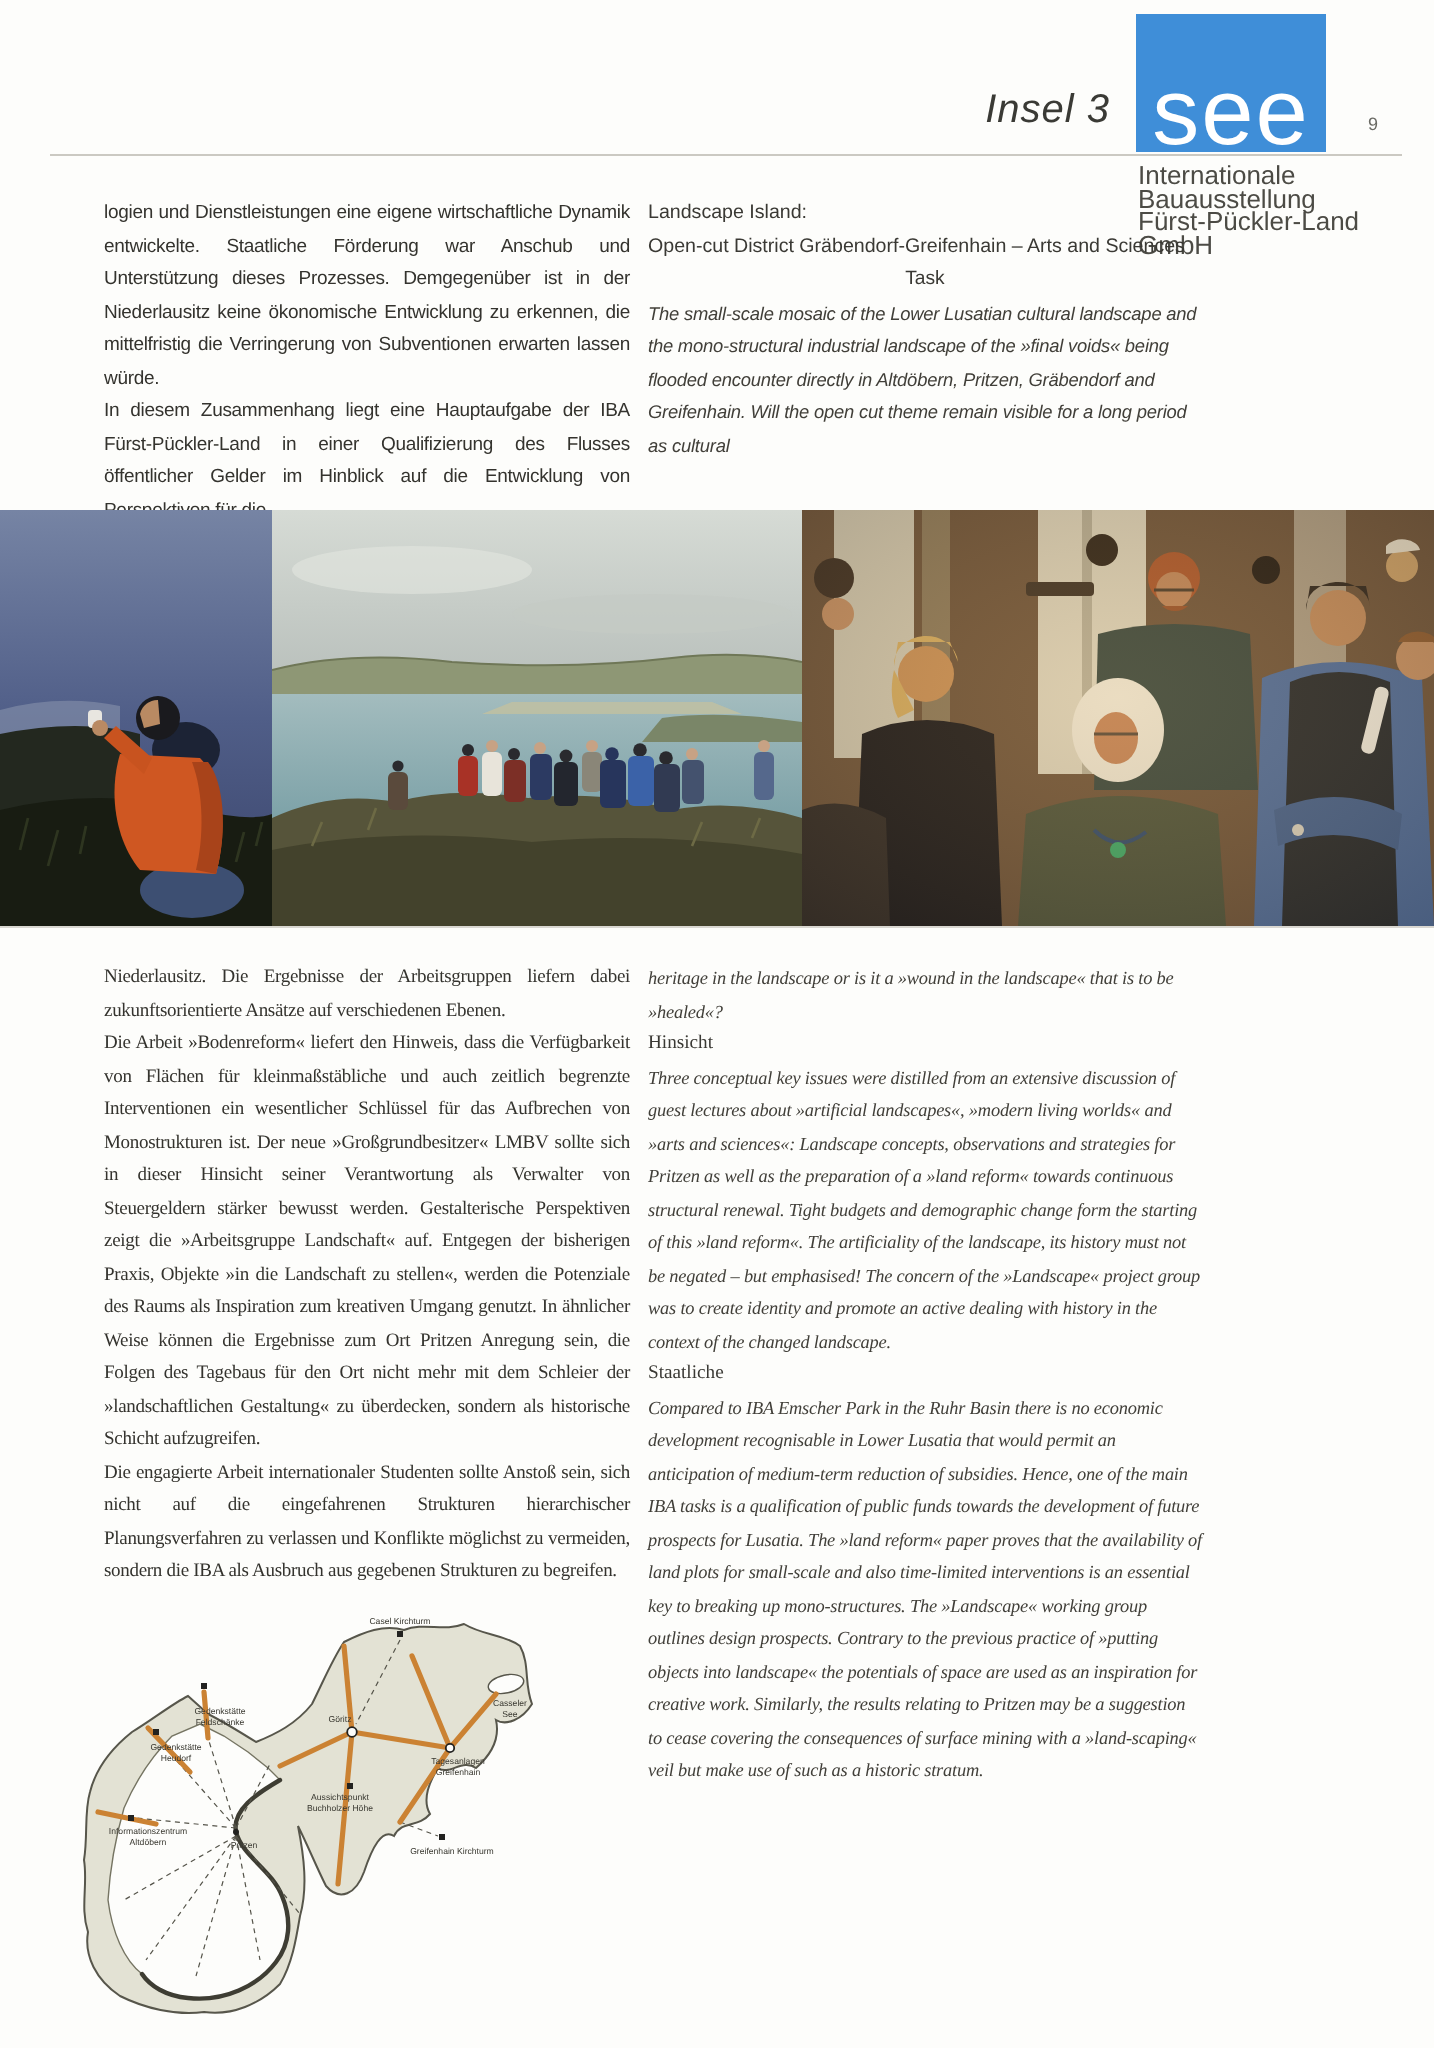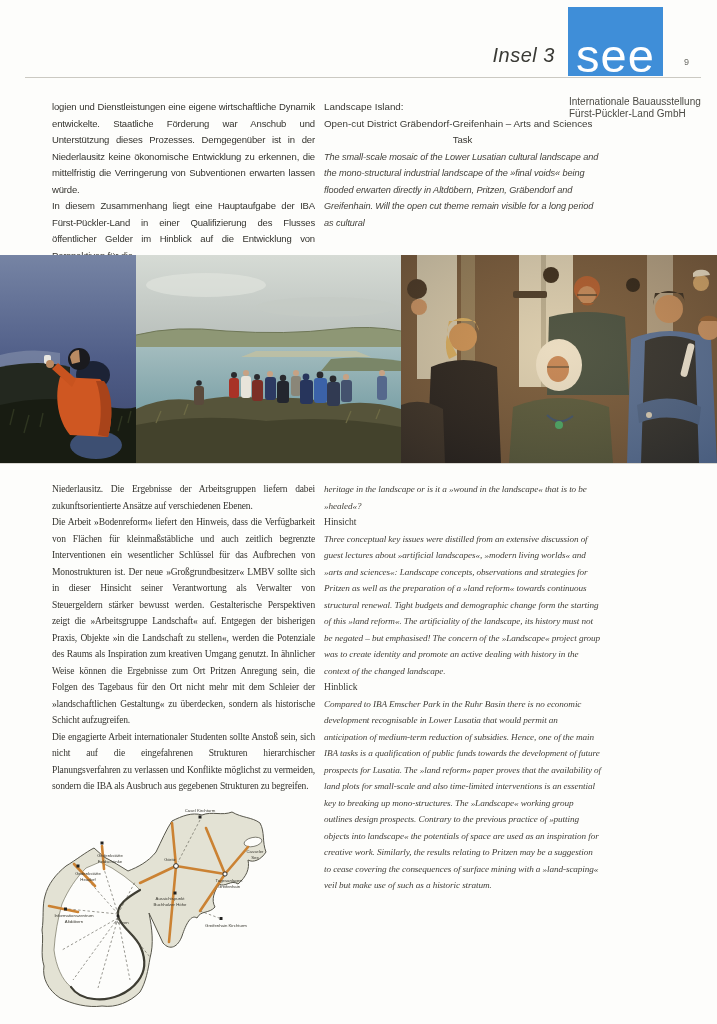--- a/index.html
+++ b/index.html
@@ -6,21 +6,21 @@
   .page{position:relative;width:717px;height:1024px;margin:0 auto;background:#fdfdfb;
         font-family:"Liberation Sans",sans-serif;color:#35342f;overflow:hidden;}
   
   .insel{position:absolute;top:44px;left:430px;width:125px;text-align:right;
          font-style:italic;font-size:20px;color:#3a3a35;letter-spacing:.5px;}
   .logo-box{position:absolute;top:7px;left:568px;width:95px;height:69px;background:#3f8ed8;
             display:flex;align-items:flex-end;justify-content:center;}
   .logo-text{color:#fff;font-size:47px;line-height:.82;letter-spacing:1px;font-weight:400;}
   .pageno{position:absolute;top:57px;left:684px;font-size:9px;color:#6a6a64;}
   .header-rule{position:absolute;top:77px;left:25px;width:676px;height:1px;background:#cbc9c2;}
-  .org{position:absolute;top:96px;left:569px;font-size:10px;line-height:11.5px;color:#4c4b45;}
+  .org{position:absolute;top:82px;left:569px;font-size:13px;line-height:11.5px;color:#4c4b45;}
   
   .col{position:absolute;font-size:9.5px;line-height:16.5px;margin-left:27px;}
   .col p{margin:0;}
   .col-left{left:25px;width:263px;text-align:justify;letter-spacing:-.15px;color:#34332e;}
   .col-right{left:297px;width:277px;color:#413f39;}
   .top-block{top:99px;}
   .low-block{top:481px;font-family:Liberation Serif, serif;}
   .en{font-style:italic;font-size:9.2px;letter-spacing:-.1px;line-height:16.5px;}
   .en-head{font-style:normal;font-size:9.6px;color:#3a3934;margin:0;}
   .en-title{font-size:9.8px;color:#3a3934;line-height:16.5px;}
@@ -55,21 +55,21 @@
 
   <div class="col col-left top-block">
     <p>logien und Dienstleistungen eine eigene wirtschaftliche Dynamik entwickelte. Staatliche Förderung war Anschub und Unterstützung dieses Prozesses. Demgegenüber ist in der Niederlausitz keine ökonomische Entwicklung zu erkennen, die mittelfristig die Verringerung von Subventionen erwarten lassen würde.</p>
     <p>In diesem Zusammenhang liegt eine Hauptaufgabe der IBA Fürst-Pückler-Land in einer Qualifizierung des Flusses öffentlicher Gelder im Hinblick auf die Entwicklung von Perspektiven für die</p>
   </div>
 
   <div class="col col-right top-block">
     <div class="en-title">Landscape Island:</div>
     <div class="en-title">Open-cut District Gräbendorf-Greifenhain – Arts and Sciences</div>
     <p class="en-head mt-gap">Task</p>
-    <p class="en mt-small">The small-scale mosaic of the Lower Lusatian cultural landscape and the mono-structural industrial landscape of the »final voids« being flooded erwarten directly in Altdöbern, Pritzen, Gräbendorf and Greifenhain. Will the open cut theme remain visible for a long period as cultural</p>
+    <p class="en mt-small">The small-scale mosaic of the Lower Lusatian cultural landscape and the mono-structural industrial landscape of the »final voids« being flooded encounter directly in Altdöbern, Pritzen, Gräbendorf and Greifenhain. Will the open cut theme remain visible for a long period as cultural</p>
   </div>
 
   <div class="photos">
 
     <svg width="136" height="208" viewBox="0 0 136 208">
       <defs>
         <linearGradient id="p1sky" x1="0" y1="0" x2="0" y2="1">
           <stop offset="0" stop-color="#7684a4"></stop>
             <stop offset=".5" stop-color="#505e88"></stop>
             <stop offset="1" stop-color="#39436a"></stop>
@@ -224,21 +224,21 @@
   <div class="col col-left low-block">
     <p>Niederlausitz. Die Ergebnisse der Arbeitsgruppen liefern dabei zukunftsorientierte Ansätze auf verschiedenen Ebenen.</p>
     <p>Die Arbeit »Bodenreform« liefert den Hinweis, dass die Verfügbarkeit von Flächen für kleinmaßstäbliche und auch zeitlich begrenzte Interventionen ein wesentlicher Schlüssel für das Aufbrechen von Monostrukturen ist. Der neue »Großgrundbesitzer« LMBV sollte sich in dieser Hinsicht seiner Verantwortung als Verwalter von Steuergeldern stärker bewusst werden. Gestalterische Perspektiven zeigt die »Arbeitsgruppe Landschaft« auf. Entgegen der bisherigen Praxis, Objekte »in die Landschaft zu stellen«, werden die Potenziale des Raums als Inspiration zum kreativen Umgang genutzt. In ähnlicher Weise können die Ergebnisse zum Ort Pritzen Anregung sein, die Folgen des Tagebaus für den Ort nicht mehr mit dem Schleier der »landschaftlichen Gestaltung« zu überdecken, sondern als historische Schicht aufzugreifen.</p>
     <p>Die engagierte Arbeit internationaler Studenten sollte Anstoß sein, sich nicht auf die eingefahrenen Strukturen hierarchischer Planungsverfahren zu verlassen und Konflikte möglichst zu vermeiden, sondern die IBA als Ausbruch aus gegebenen Strukturen zu begreifen.</p>
   </div>
 
   <div class="col col-right low-block">
     <p class="en">heritage in the landscape or is it a »wound in the landscape« that is to be »healed«?</p>
     <p class="en-head mt-head">Hinsicht</p>
     <p class="en mt-small">Three conceptual key issues were distilled from an extensive discussion of guest lectures about »artificial landscapes«, »modern living worlds« and »arts and sciences«: Landscape concepts, observations and strategies for Pritzen as well as the preparation of a »land reform« towards continuous structural renewal. Tight budgets and demographic change form the starting of this »land reform«. The artificiality of the landscape, its history must not be negated – but emphasised! The concern of the »Landscape« project group was to create identity and promote an active dealing with history in the context of the changed landscape.</p>
-    <p class="en-head mt-head">Hinblick</p>
+    <p class="en-head mt-head">Staatliche</p>
     <p class="en mt-small">Compared to IBA Emscher Park in the Ruhr Basin there is no economic development recognisable in Lower Lusatia that would permit an anticipation of medium-term reduction of subsidies. Hence, one of the main IBA tasks is a qualification of public funds towards the development of future prospects for Lusatia. The »land reform« paper proves that the availability of land plots for small-scale and also time-limited interventions is an essential key to breaking up mono-structures. The »Landscape« working group outlines design prospects. Contrary to the previous practice of »putting objects into landscape« the potentials of space are used as an inspiration for creative work. Similarly, the results relating to Pritzen may be a suggestion to cease covering the consequences of surface mining with a »land-scaping« veil but make use of such as a historic stratum.</p>
   </div>
 
   <div class="map-wrap">
     <svg width="265" height="218" viewBox="40 798 265 218">
 
       <path d="M104,857 C112,861 120,866 128,871 C138,867 148,862 156,852 C162,840 166,830 172,821
            C182,816 192,812 202,815 C212,811 222,816 232,812 C242,818 252,817 260,823
            C265,832 262,842 266,852 C261,860 253,863 248,860 C250,869 246,877 238,884
            C231,879 225,888 219,884 C214,892 211,900 215,907 C209,914 201,910 197,918

